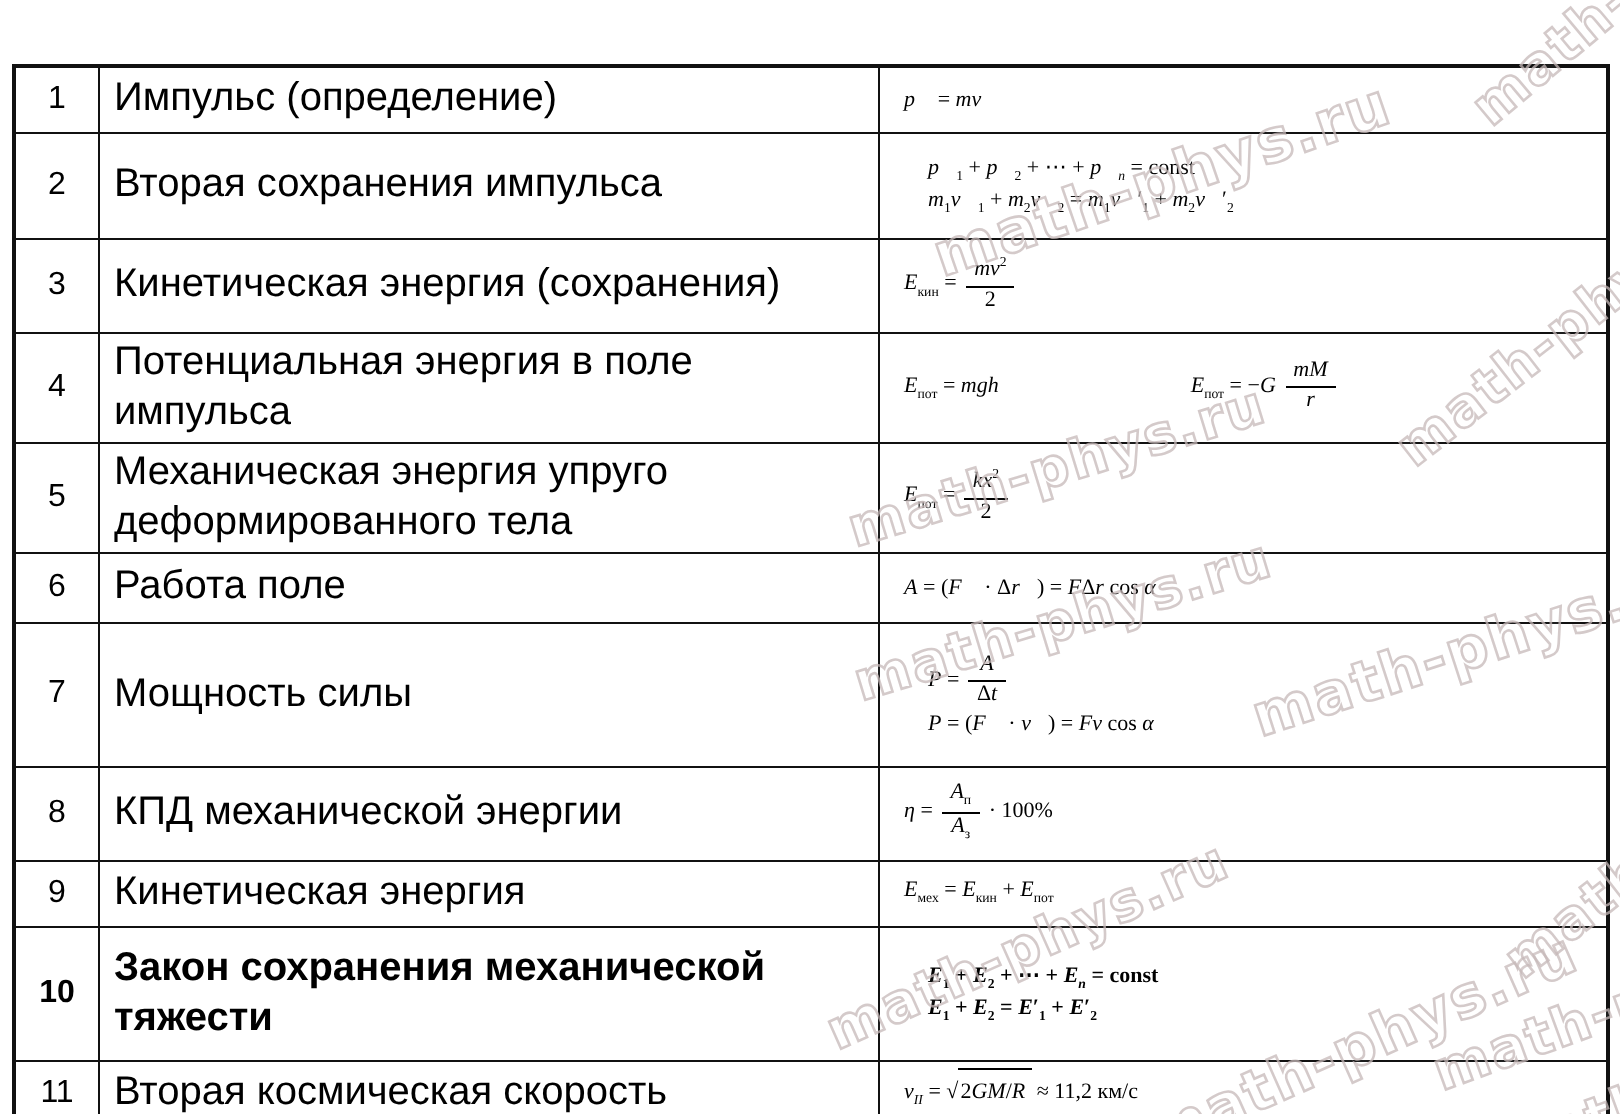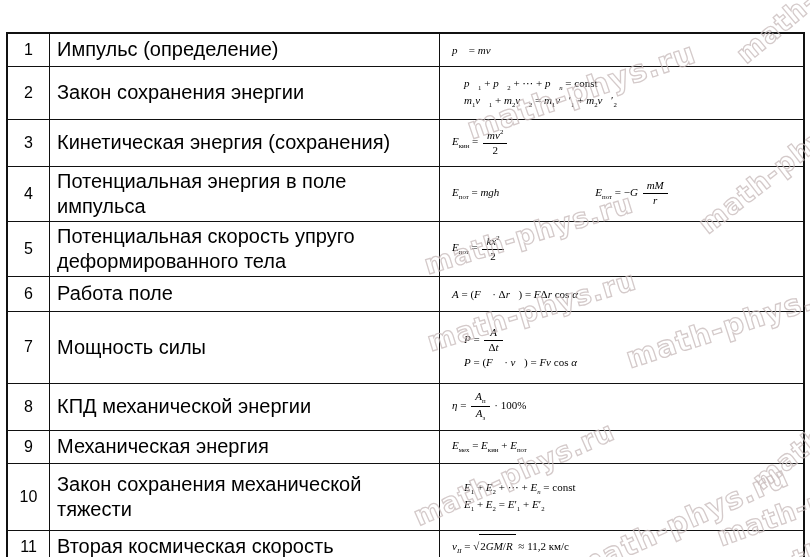--- a/index.html
+++ b/index.html
@@ -26,21 +26,21 @@
   td.c1{width:39px;text-align:center;font-size:16px;}
   td.c2{width:378px;padding:2px 4px 2px 7px;font-size:20px;line-height:1.25;}
   td.c3{
     padding:2px 4px 2px 12px;
     font-family:"Liberation Serif","DejaVu Serif",serif;
     font-size:11px;
   }
   tr.r1{height:33px;} tr.r2{height:53px;} tr.r3{height:47px;}
   tr.r4{height:48px;} tr.r5{height:45px;} tr.r6{height:35px;}
   tr.r7{height:72px;} tr.r8{height:47px;} tr.r9{height:33px;}
-  tr.r10{height:67px;} tr.r11{height:34px;}
+  tr.r10{height:67px;font-weight:bold;} tr.r11{height:34px;}
   .c3 sub{font-size:0.62em;}
   .c3 sup{font-size:0.62em;}
   .c3 .ln{margin:2px 12px;}
   .fr{
     display:inline-block;vertical-align:middle;
     text-align:center;line-height:1.08;margin:1px 2px;
   }
   .fr .nu{display:block;padding:0 4px 1px;}
   .fr .de{display:block;border-top:1.4px solid #000;padding:1px 4px 0;}
   .gap{display:inline-block;width:96px;}
@@ -77,39 +77,39 @@
 
 <table class="ftable">
   <tbody>
       <tr class="r1">
     <td class="c1">1</td>
     <td class="c2">Импульс (определение)</td>
     <td class="c3"><i>p⃗</i> = <i>mv⃗</i></td>
   </tr>
   <tr class="r2">
     <td class="c1">2</td>
-    <td class="c2">Закон сохранения энергии</td>
+    <td class="c2">Вторая сохранения импульса</td>
     <td class="c3">
           <div class="ln"><i>p⃗</i><sub>1</sub> + <i>p⃗</i><sub>2</sub> + ⋯ + <i>p⃗</i><sub><i>n</i></sub> = const</div>
           <div class="ln"><i>m</i><sub>1</sub><i>v⃗</i><sub>1</sub> + <i>m</i><sub>2</sub><i>v⃗</i><sub>2</sub> = <i>m</i><sub>1</sub><i>v⃗</i>′<sub>1</sub> + <i>m</i><sub>2</sub><i>v⃗</i>′<sub>2</sub></div>
         </td>
   </tr>
   <tr class="r3">
     <td class="c1">3</td>
     <td class="c2">Кинетическая энергия (сохранения)</td>
     <td class="c3"><i>E</i><sub>кин</sub> = <span class="fr"><span class="nu"><i>mv</i><sup>2</sup></span><span class="de">2</span></span></td>
   </tr>
   <tr class="r4">
     <td class="c1">4</td>
     <td class="c2">Потенциальная энергия в поле импульса</td>
     <td class="c3"><i>E</i><sub>пот</sub> = <i>mgh</i><span class="gap"></span><i>E</i><sub>пот</sub> = −<i>G</i> <span class="fr"><span class="nu"><i>mM</i></span><span class="de"><i>r</i></span></span></td>
   </tr>
   <tr class="r5">
     <td class="c1">5</td>
-    <td class="c2">Потенциальная скорость упруго деформированного тела</td>
+    <td class="c2">Механическая энергия упруго деформированного тела</td>
     <td class="c3"><i>E</i><sub>пот</sub> = <span class="fr"><span class="nu"><i>kx</i><sup>2</sup></span><span class="de">2</span></span></td>
   </tr>
   <tr class="r6">
     <td class="c1">6</td>
     <td class="c2">Работа поле</td>
     <td class="c3"><i>A</i> = (<i>F⃗</i> · Δ<i>r⃗</i>) = <i>F</i>Δ<i>r</i> cos <i>α</i></td>
   </tr>
   <tr class="r7">
     <td class="c1">7</td>
     <td class="c2">Мощность силы</td>
@@ -118,21 +118,21 @@
           <div class="ln"><i>P</i> = (<i>F⃗</i> · <i>v⃗</i>) =  <i>Fv</i> cos <i>α</i></div>
         </td>
   </tr>
   <tr class="r8">
     <td class="c1">8</td>
     <td class="c2">КПД механической энергии</td>
     <td class="c3"><i>η</i> = <span class="fr"><span class="nu"><i>A</i><sub>п</sub></span><span class="de"><i>A</i><sub>з</sub></span></span> · 100%</td>
   </tr>
   <tr class="r9">
     <td class="c1">9</td>
-    <td class="c2">Механическая энергия</td>
+    <td class="c2">Кинетическая энергия</td>
     <td class="c3"><i>E</i><sub>мех</sub> = <i>E</i><sub>кин</sub> + <i>E</i><sub>пот</sub></td>
   </tr>
   <tr class="r10">
     <td class="c1">10</td>
     <td class="c2">Закон сохранения механической тяжести</td>
     <td class="c3">
           <div class="ln"><i>E</i><sub>1</sub> + <i>E</i><sub>2</sub> + ⋯ + <i>E</i><sub><i>n</i></sub> = const</div>
           <div class="ln"><i>E</i><sub>1</sub> + <i>E</i><sub>2</sub> = <i>E</i>′<sub>1</sub> + <i>E</i>′<sub>2</sub></div>
         </td>
   </tr>

